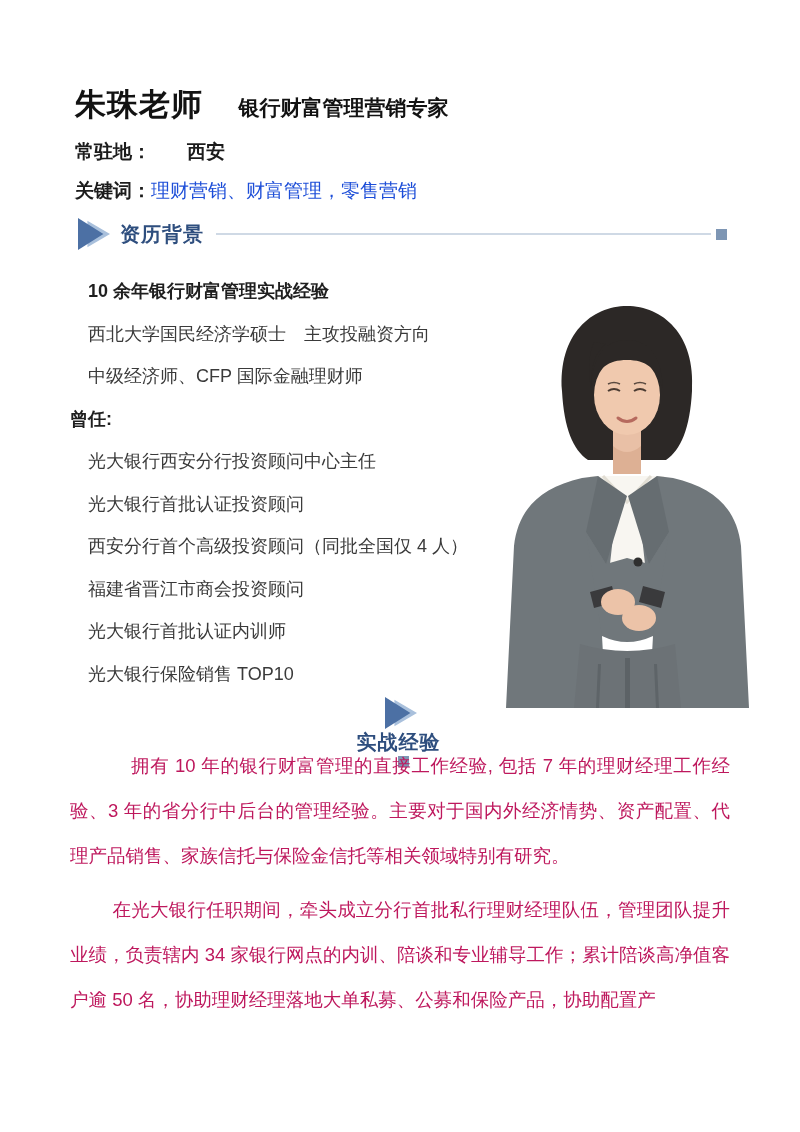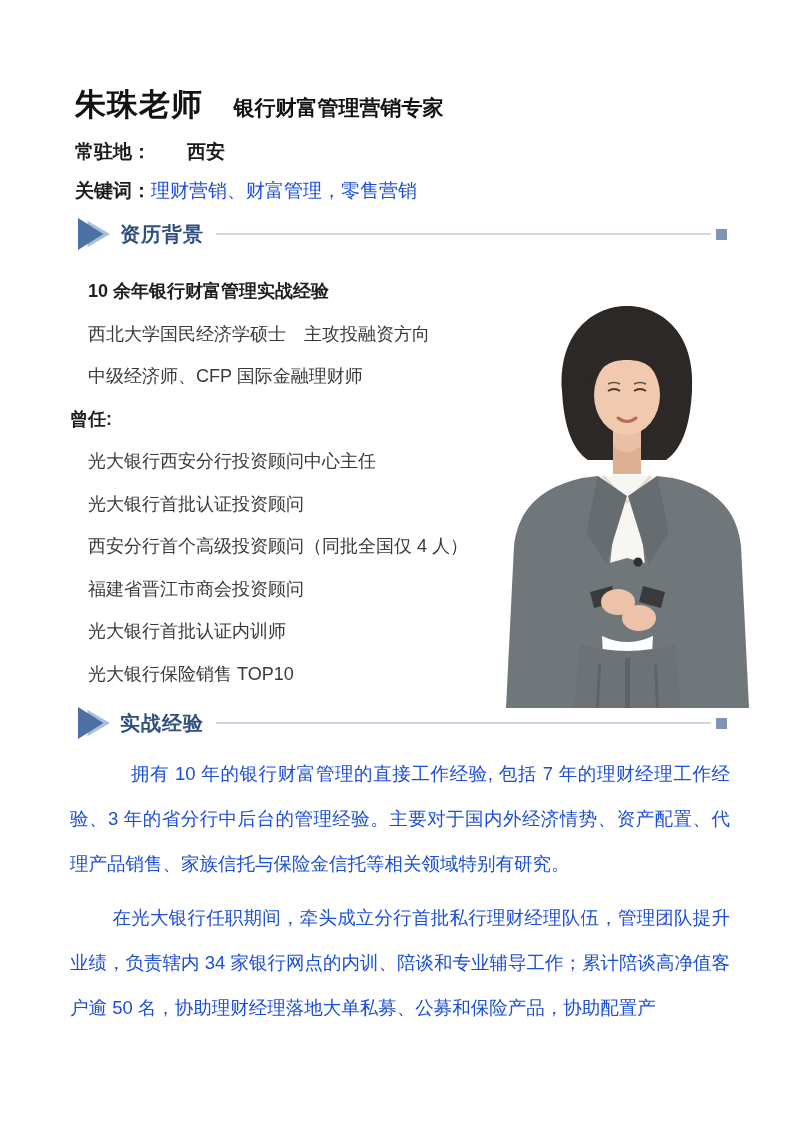--- a/index.html
+++ b/index.html
@@ -9,21 +9,21 @@
     width: 800px;
     height: 1132px;
     margin: 0 auto;
     background: #ffffff;
     overflow: hidden;
     font-family: "Liberation Sans", sans-serif;
     color: #363636;
   }
 
   
-  .header-block { padding: 84px 60px 0 75px; white-space: nowrap; }
+  .header-block { padding: 84px 60px 0 75px; white-space: nowrap; font-family: Liberation Mono, monospace; }
   .name {
     display: inline-block;
     font-size: 31px;
     font-weight: bold;
     color: #121212;
     margin: 0;
     letter-spacing: 1px;
     vertical-align: baseline;
   }
   .subtitle {
@@ -77,21 +77,21 @@
     width: 275px;
     height: 412px;
   }
 
   
   .experience {
     margin: 10px 70px 0 70px;
     font-size: 18.5px;
     line-height: 45px;
     text-align: justify;
-    color: #1d4ed8;
+    color: #be185d;
   }
   .experience p { margin: 0; }
   .para-first { text-indent: 3.3em; }
   .para-second { text-indent: 2.3em; margin-top: 9px !important; }
 </style>
 </head>
 <body>
 
 <div class="page">
 
@@ -173,21 +173,21 @@
       <ellipse cx="128" cy="306" rx="17" ry="13" fill="#ecc3a8"></ellipse>
       <ellipse cx="149" cy="322" rx="17" ry="13" fill="#ecc3a8"></ellipse>
 
       <path d="M84,412 L90,348 Q137,362 185,348 L191,412 Z" fill="#6c7276"></path>
       <path d="M135,362 L135,412 L140,412 L140,362 Z" fill="#5c6266"></path>
       <path d="M108,368 L106,412 L109,412 L111,368 Z" fill="#5e6468"></path>
       <path d="M167,368 L169,412 L166,412 L164,368 Z" fill="#5e6468"></path>
     </svg>
   </div>
 
-  <div class="section-header" style="margin-top:10px;">
+  <div class="section-header" style="margin-top:2px;flex-direction:column;">
     <span class="arrow-icon">
       <svg viewBox="0 0 40 34" width="38" height="32" aria-hidden="true">
         <polygon points="13,3 37,17 13,31" fill="#a9c0dc"></polygon>
         <polygon points="3,0 30,17 3,34" fill="#4c70a4"></polygon>
       </svg>
     </span>
     <span class="section-title">实战经验</span>
     <span class="rule"></span>
     <span class="end-square"></span>
   </div>

